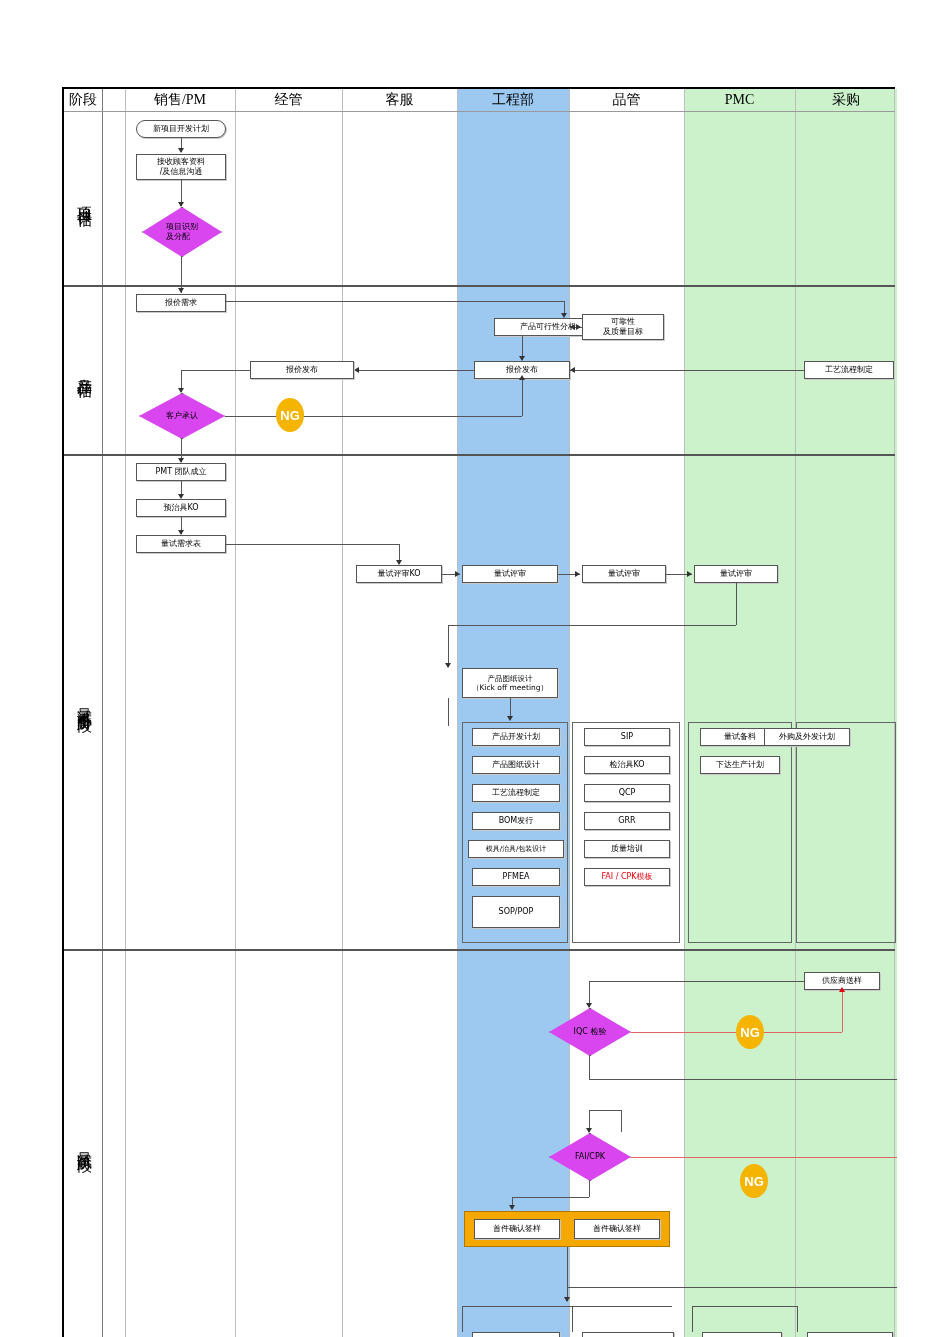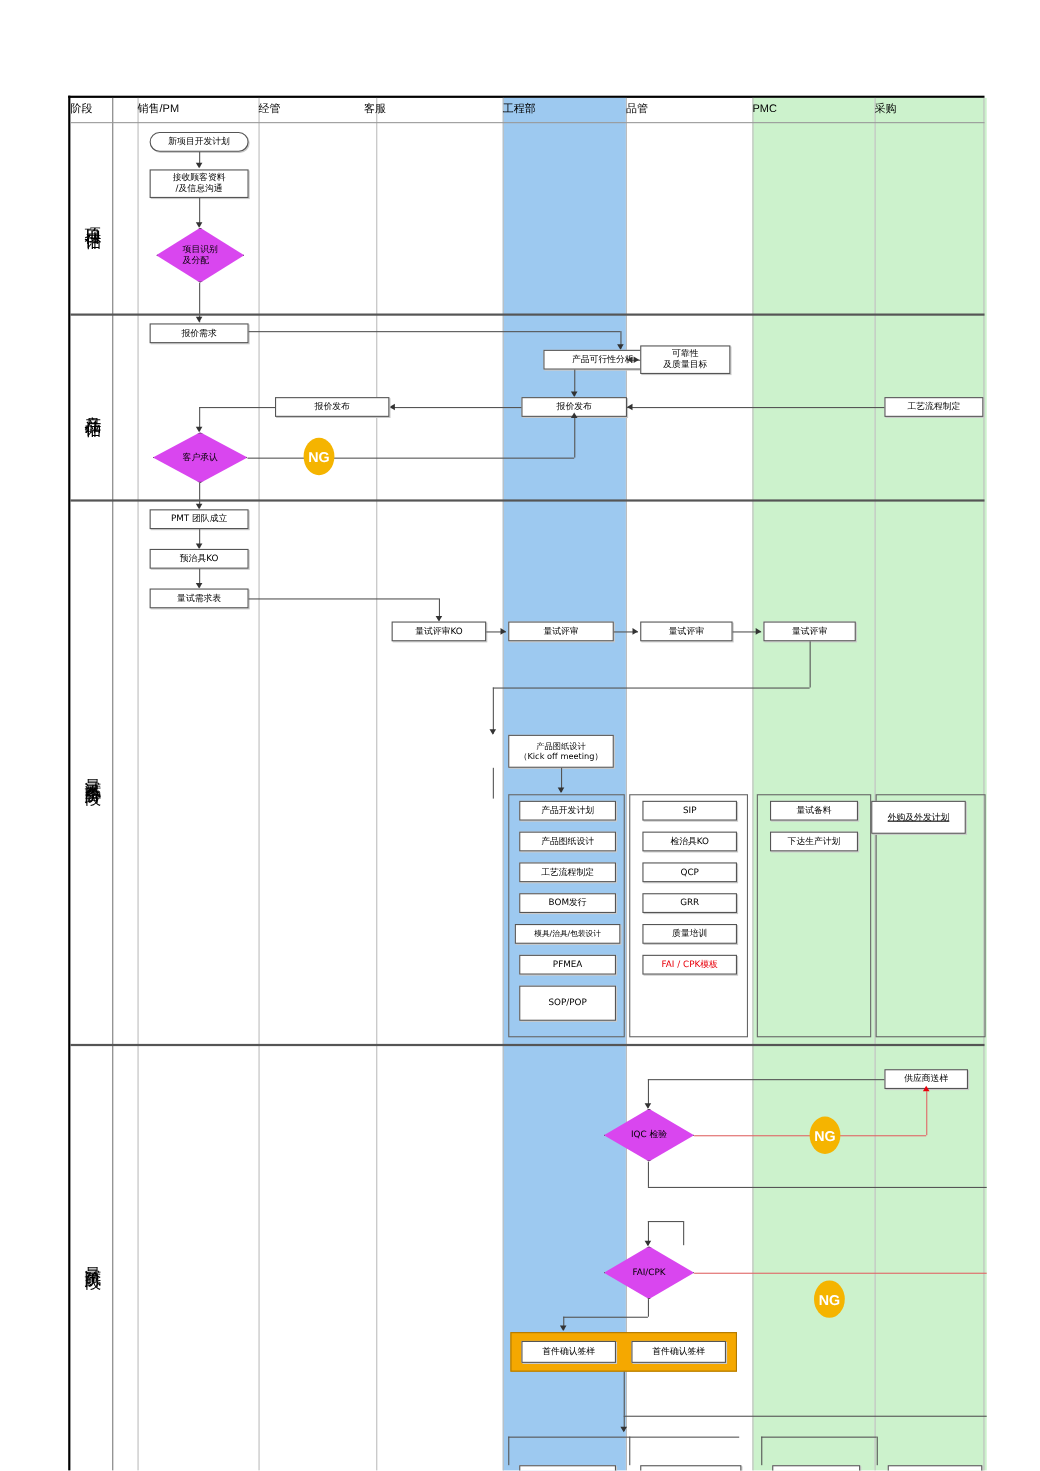--- a/index.html
+++ b/index.html
@@ -56,24 +56,24 @@
   #rightedge {
     position: absolute;
     top: 0; bottom: 0; right: 0;
     width: 1px; background: #bdbdbd;
   }
   
   .colhead {
     position: absolute;
     top: 0; height: 22px;
     line-height: 22px;
-    text-align: left;
-    font-size: 10px;
-    color: #000;
-    font-family: Liberation Sans, sans-serif;
+    text-align: center;
+    font-size: 14px;
+    color: #000;
+    font-family: Liberation Serif, serif;
   }
   
   .stage {
     position: absolute;
     left: 2px;
     width: 36px;
     text-align: center;
     font-size: 15px;
     color: #000;
     writing-mode: vertical-rl;
@@ -199,21 +199,21 @@
 
     <div class="hline" style="top:22px;"></div>
     <div class="hline thick" style="top:196px;"></div>
     <div class="hline thick" style="top:365px;"></div>
     <div class="hline thick" style="top:860px;"></div>
 
     <div class="colhead" style="left:0px;   width:38px;">阶段</div>
     <div class="colhead" style="left:38px;  width:23px;"></div>
     <div class="colhead" style="left:61px;  width:110px;">销售/PM</div>
     <div class="colhead" style="left:171px; width:107px;">经管</div>
-    <div class="colhead" style="left:267px; width:115px;">客服</div>
+    <div class="colhead" style="left:278px; width:115px;">客服</div>
     <div class="colhead" style="left:393px; width:112px;">工程部</div>
     <div class="colhead" style="left:505px; width:115px;">品管</div>
     <div class="colhead" style="left:620px; width:111px;">PMC</div>
     <div class="colhead" style="left:731px; width:102px;">采购</div>
 
     <div class="stage" style="top:23px;  height:173px;">项目评估</div>
     <div class="stage" style="top:196px; height:169px;">产品评估</div>
     <div class="stage" style="top:365px; height:495px;">量试准备阶段</div>
     <div class="stage" style="top:860px; height:390px;">量试阶段</div>
 
@@ -327,21 +327,21 @@
     <div class="node" style="left:520px; top:639px; width:86px; height:18px;">SIP</div>
     <div class="node" style="left:520px; top:667px; width:86px; height:18px;">检治具KO</div>
     <div class="node" style="left:520px; top:695px; width:86px; height:18px;">QCP</div>
     <div class="node" style="left:520px; top:723px; width:86px; height:18px;">GRR</div>
     <div class="node" style="left:520px; top:751px; width:86px; height:18px;">质量培训</div>
     <div class="node red" style="left:520px; top:779px; width:86px; height:18px;">FAI / CPK模板</div>
 
     <div class="node" style="left:636px; top:639px; width:80px; height:18px;">量试备料</div>
     <div class="node" style="left:636px; top:667px; width:80px; height:18px;">下达生产计划</div>
 
-    <div class="node" style="left:728px; top:639px; width:86px; height:30px;text-decoration:underline;">外购及外发计划</div>
+    <div class="node" style="left:700px; top:639px; width:86px; height:18px;">外购及外发计划</div>
 
     <div class="node" style="left:740px; top:883px; width:76px; height:18px;">供应商送样</div>
 
     <div class="ln h" style="left:525px; top:892px; width:215px;"></div>
     <div class="ln v" style="left:525px; top:892px; height:26px;"></div>
     <div class="arrow down" style="left:522px; top:914px;"></div>
 
     <div class="diamond" style="left:485px; top:919px; width:82px; height:48px;">IQC 检验</div>
 
     <div class="ln h red" style="left:567px; top:943px; width:211px;"></div>

